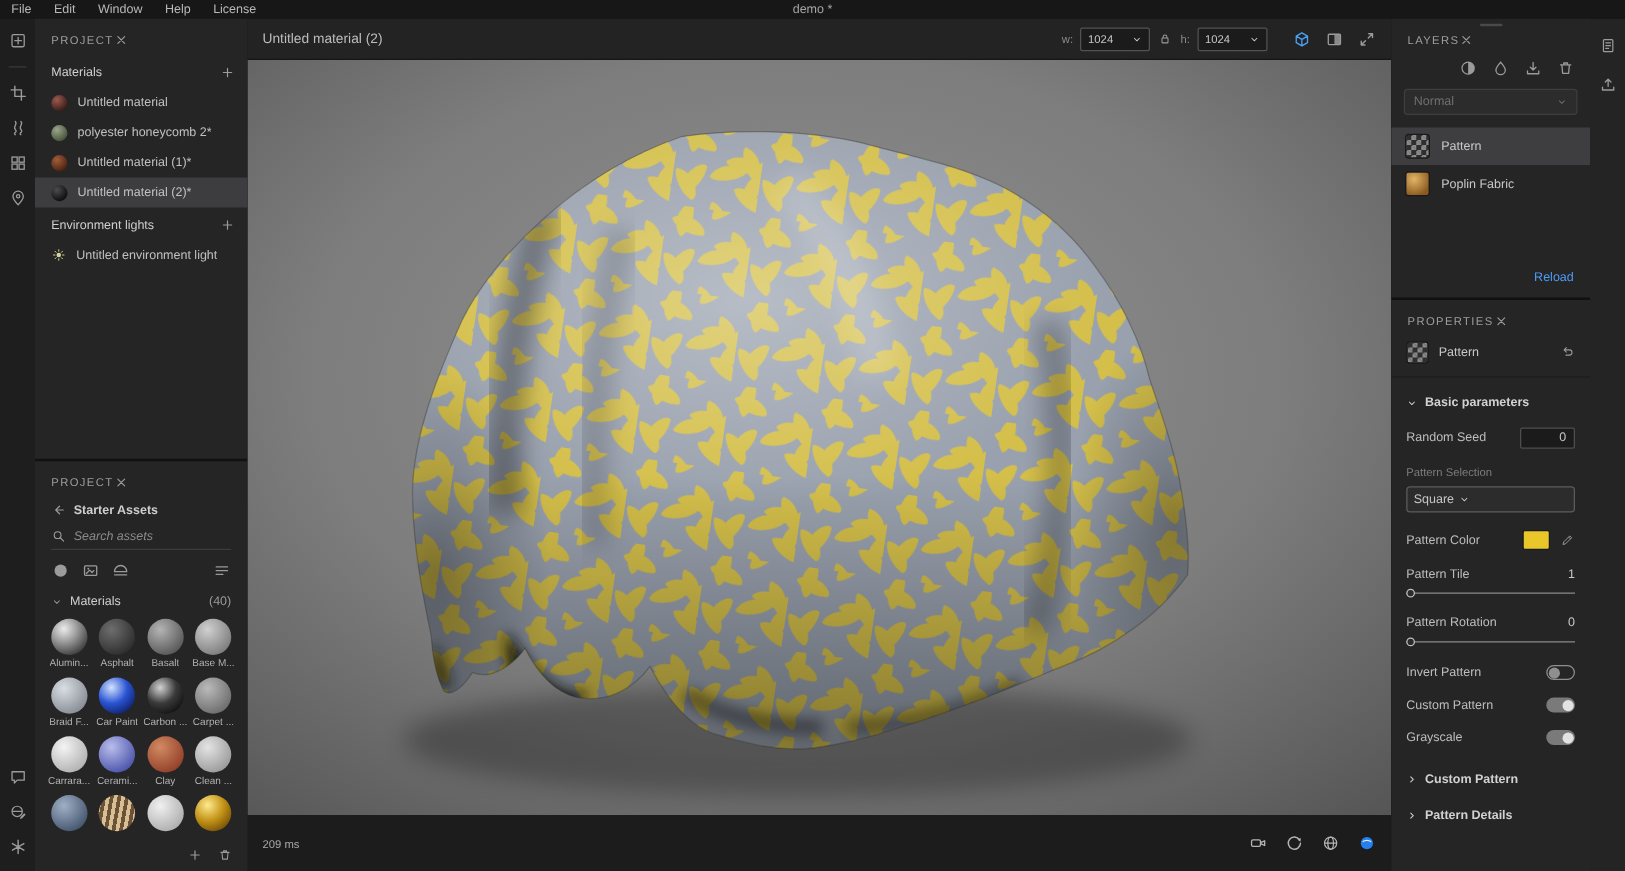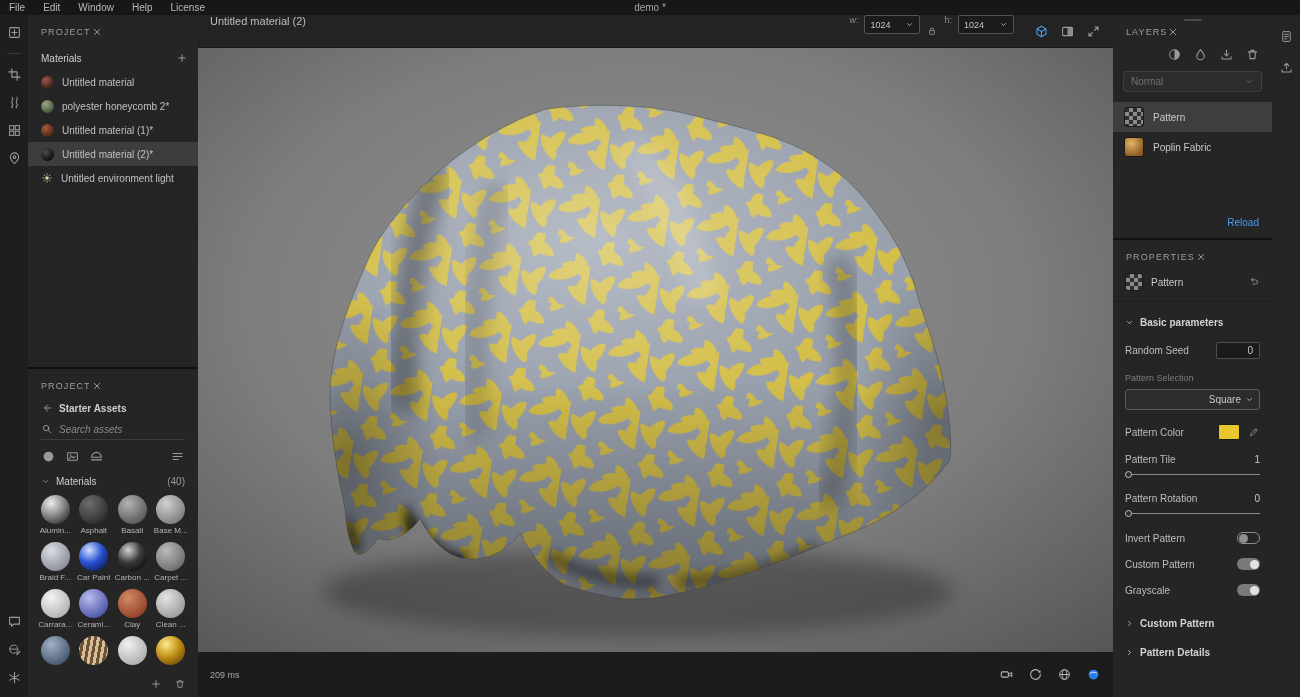--- a/index.html
+++ b/index.html
@@ -56,21 +56,21 @@
   .cat-row{display:flex;align-items:center;gap:6px;padding:9px 13px 4px;font-size:10px;color:#cfcfcf;cursor:pointer;}
   .cat-count{margin-left:auto;color:#9a9a9a;}
   .asset-grid{display:grid;grid-template-columns:repeat(4,1fr);row-gap:7px;padding:4px 8px 0;overflow:hidden;flex:1;}
   .asset{display:flex;flex-direction:column;align-items:center;gap:2px;cursor:pointer;min-width:0;}
   .ball{width:29px;height:29px;border-radius:50%;flex:0 0 auto;}
   .asset .lbl{font-size:8px;color:#b2b2b2;max-width:38px;white-space:nowrap;overflow:hidden;height:9px;}
   .assets-footer{display:flex;justify-content:flex-end;gap:12px;padding:5px 12px 7px;color:#9b9b9b;flex:0 0 auto;}
 
   
   .viewport-col{flex:1;display:flex;flex-direction:column;min-width:0;background:#202020;}
-  .tabbar{height:33px;background:#232323;border-bottom:1px solid #161616;display:flex;padding:0 12px;gap:6px;flex:0 0 auto;}
+  .tabbar{height:33px;background:#232323;border-bottom:1px solid #161616;display:flex;align-items:center;padding:0 12px;gap:6px;flex:0 0 auto;}
   .tab-title{font-size:11px;color:#bdbdbd;margin-right:auto;}
   .size-label{font-size:9px;color:#8a8a8a;}
   .combo{height:19px;background:#1b1b1b;border:1px solid #525252;border-radius:2px;display:flex;align-items:center;gap:4px;padding:0 5px;font-size:9px;color:#c6c6c6;cursor:pointer;}
   .combo.size{width:56px;justify-content:space-between;}
   .view-icons{display:flex;align-items:center;gap:11px;margin-left:14px;color:#a8a8a8;}
   .view-icons .active{color:#4ba0f5;}
   .canvas{flex:1;position:relative;min-height:0;}
   .canvas svg.scene{position:absolute;inset:0;width:100%;height:100%;display:block;}
   .statusbar{height:45px;background:#1c1c1c;display:flex;align-items:center;gap:14px;padding:0 12px;flex:0 0 auto;}
   .render-time{font-size:9px;color:#a8a8a8;margin-right:auto;}
@@ -86,21 +86,21 @@
   .reload{margin-top:auto;align-self:flex-end;padding:0 13px 10px;font-size:10px;color:#4b9cf5;cursor:pointer;}
 
   
   .node-row{display:flex;align-items:center;gap:8px;padding:4px 12px 10px;border-bottom:1px solid #1d1d1d;flex:0 0 auto;}
   .node-row .layer-thumb{width:18px;height:18px;}
   .node-name{font-size:10px;color:#c8c8c8;flex:1;}
   .sec-h{display:flex;align-items:center;gap:6px;padding:0 12px;margin-top:15px;font-size:10px;font-weight:bold;color:#d2d2d2;cursor:pointer;}
   .prop-row{display:flex;align-items:center;justify-content:space-between;padding:0 12px;margin-top:14px;font-size:10px;color:#bdbdbd;}
   .prop-row .val{color:#c8c8c8;}
   .dim-label{padding:0 12px;margin-top:14px;font-size:9px;color:#7d7d7d;}
-  .combo.full{margin:6px 12px 0;justify-content:flex-end;height:21px;background:#2c2c2c;border-color:#5c5c5c;border-radius:3px;font-size:10px;flex:0 0 auto;}
+  .combo.full{margin:6px 12px 0;justify-content:flex-start;height:21px;background:#2c2c2c;border-color:#5c5c5c;border-radius:3px;font-size:10px;flex:0 0 auto;}
   .num-input{width:44px;height:17px;background:#1b1b1b;border:1px solid #4e4e4e;border-radius:2px;color:#c8c8c8;font-size:10px;font-family:inherit;text-align:right;padding:0 6px;outline:none;}
   .color-group{display:flex;align-items:center;gap:8px;color:#c0c0c0;}
   .color-swatch{width:22px;height:16px;border-radius:2px;border:1px solid #1a1a1a;cursor:pointer;}
   .slider{position:relative;height:9px;margin:5px 12px 0;cursor:pointer;flex:0 0 auto;}
   .slider .track{position:absolute;top:4px;left:0;right:0;height:1px;background:#8a8a8a;}
   .slider .knob{position:absolute;top:1px;left:0;width:7px;height:7px;border-radius:50%;background:#2c2c2c;border:1px solid #c0c0c0;}
   .toggle{width:23px;height:12px;border-radius:7px;background:#7a7a7a;position:relative;cursor:pointer;flex:0 0 auto;}
   .toggle .knob{position:absolute;top:1.5px;right:1.5px;width:9px;height:9px;border-radius:50%;background:#e2e2e2;}
   .toggle.off{background:transparent;border:1.5px solid #8f8f8f;}
   .toggle.off .knob{left:1px;right:auto;top:0.5px;background:#8f8f8f;}
@@ -390,20 +390,28 @@
           <div class="swatch" style="background: radial-gradient(circle at 35% 30%, #9aa68c, #49543c 75%)"></div>
           <span class="row-label">polyester honeycomb 2*</span>
         </div>
         <div class="mat-row">
           <div class="swatch" style="background: radial-gradient(circle at 35% 30%, #a25c3a, #4c2412 75%)"></div>
           <span class="row-label">Untitled material (1)*</span>
         </div>
         <div class="mat-row selected">
           <div class="swatch" style="background: radial-gradient(circle at 35% 30%, #4c4c4c, #0d0d0d 75%)"></div>
           <span class="row-label">Untitled material (2)*</span>
+        </div>
+        <div class="sub-header">
+          <span class="sub-title">Environment lights</span>
+          <span class="icon-btn">
+              <svg class="ic s">
+                <use href="#i-plus"></use>
+              </svg>
+            </span>
         </div>
         <div class="mat-row">
           <span class="icon-btn" style="color:#d6d6a0">
               <svg class="ic s">
                 <use href="#i-sun"></use>
               </svg>
             </span>
           <span class="row-label">Untitled environment light</span>
         </div>
       </div>

